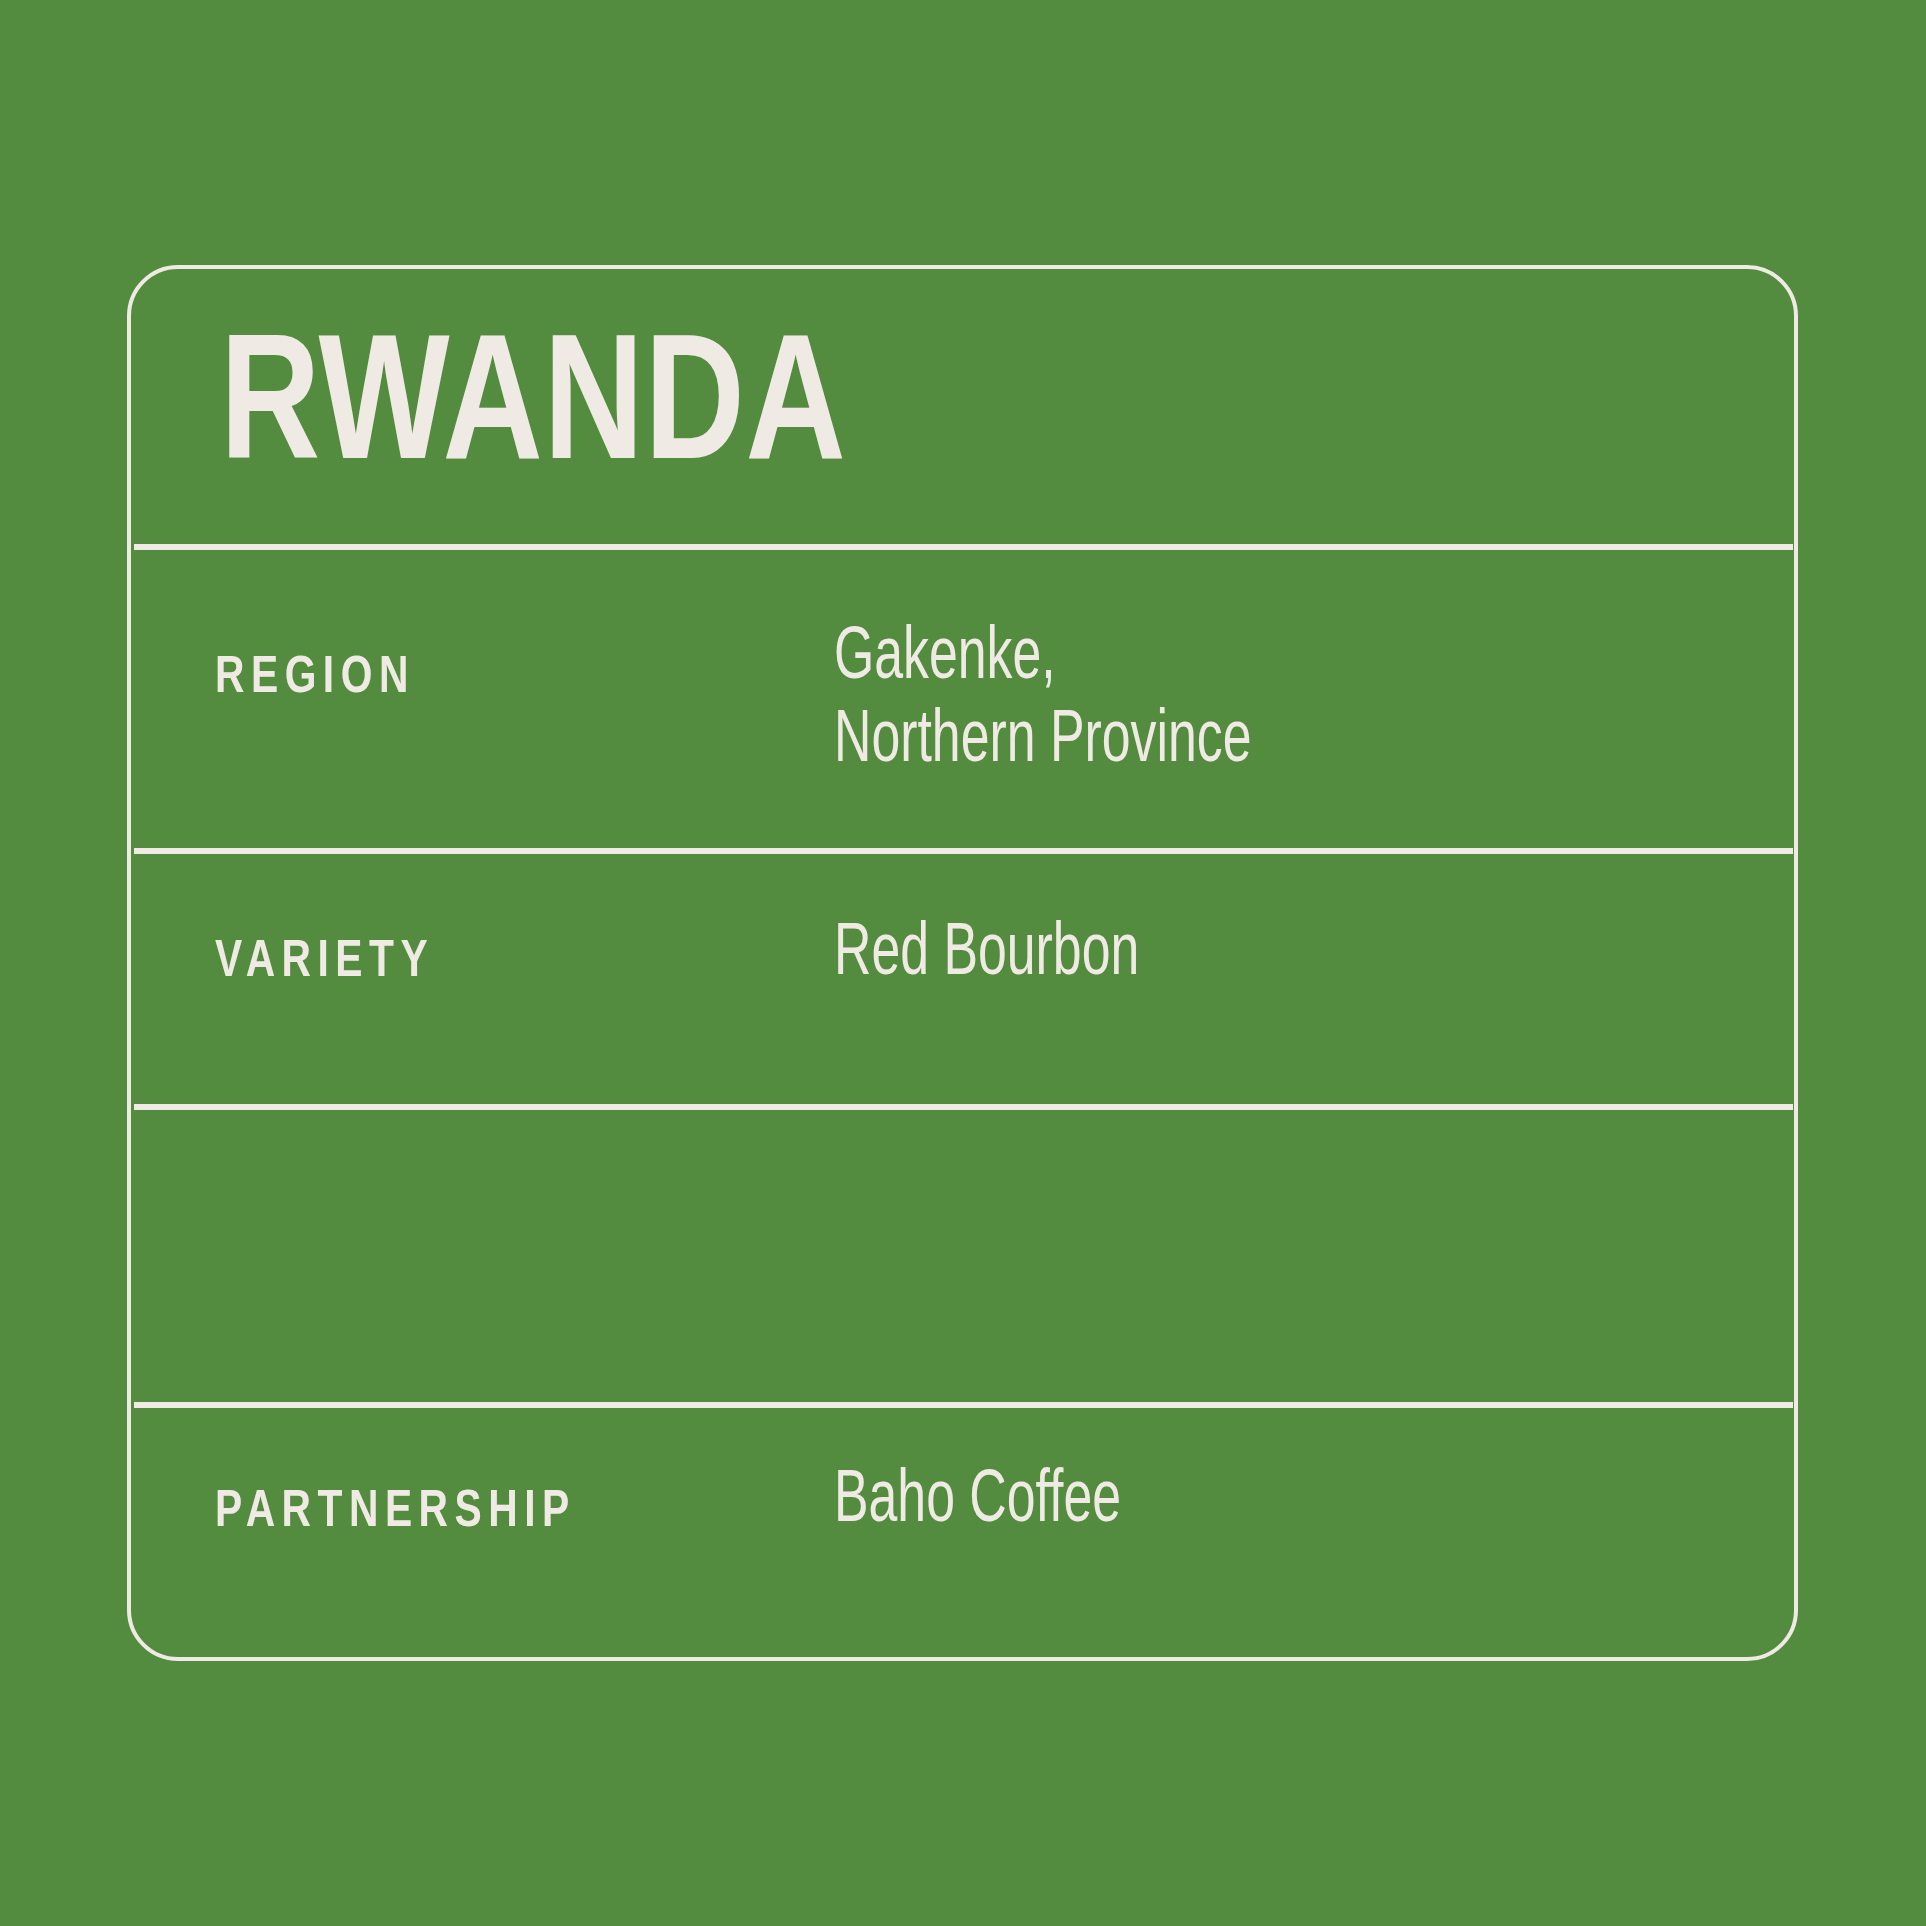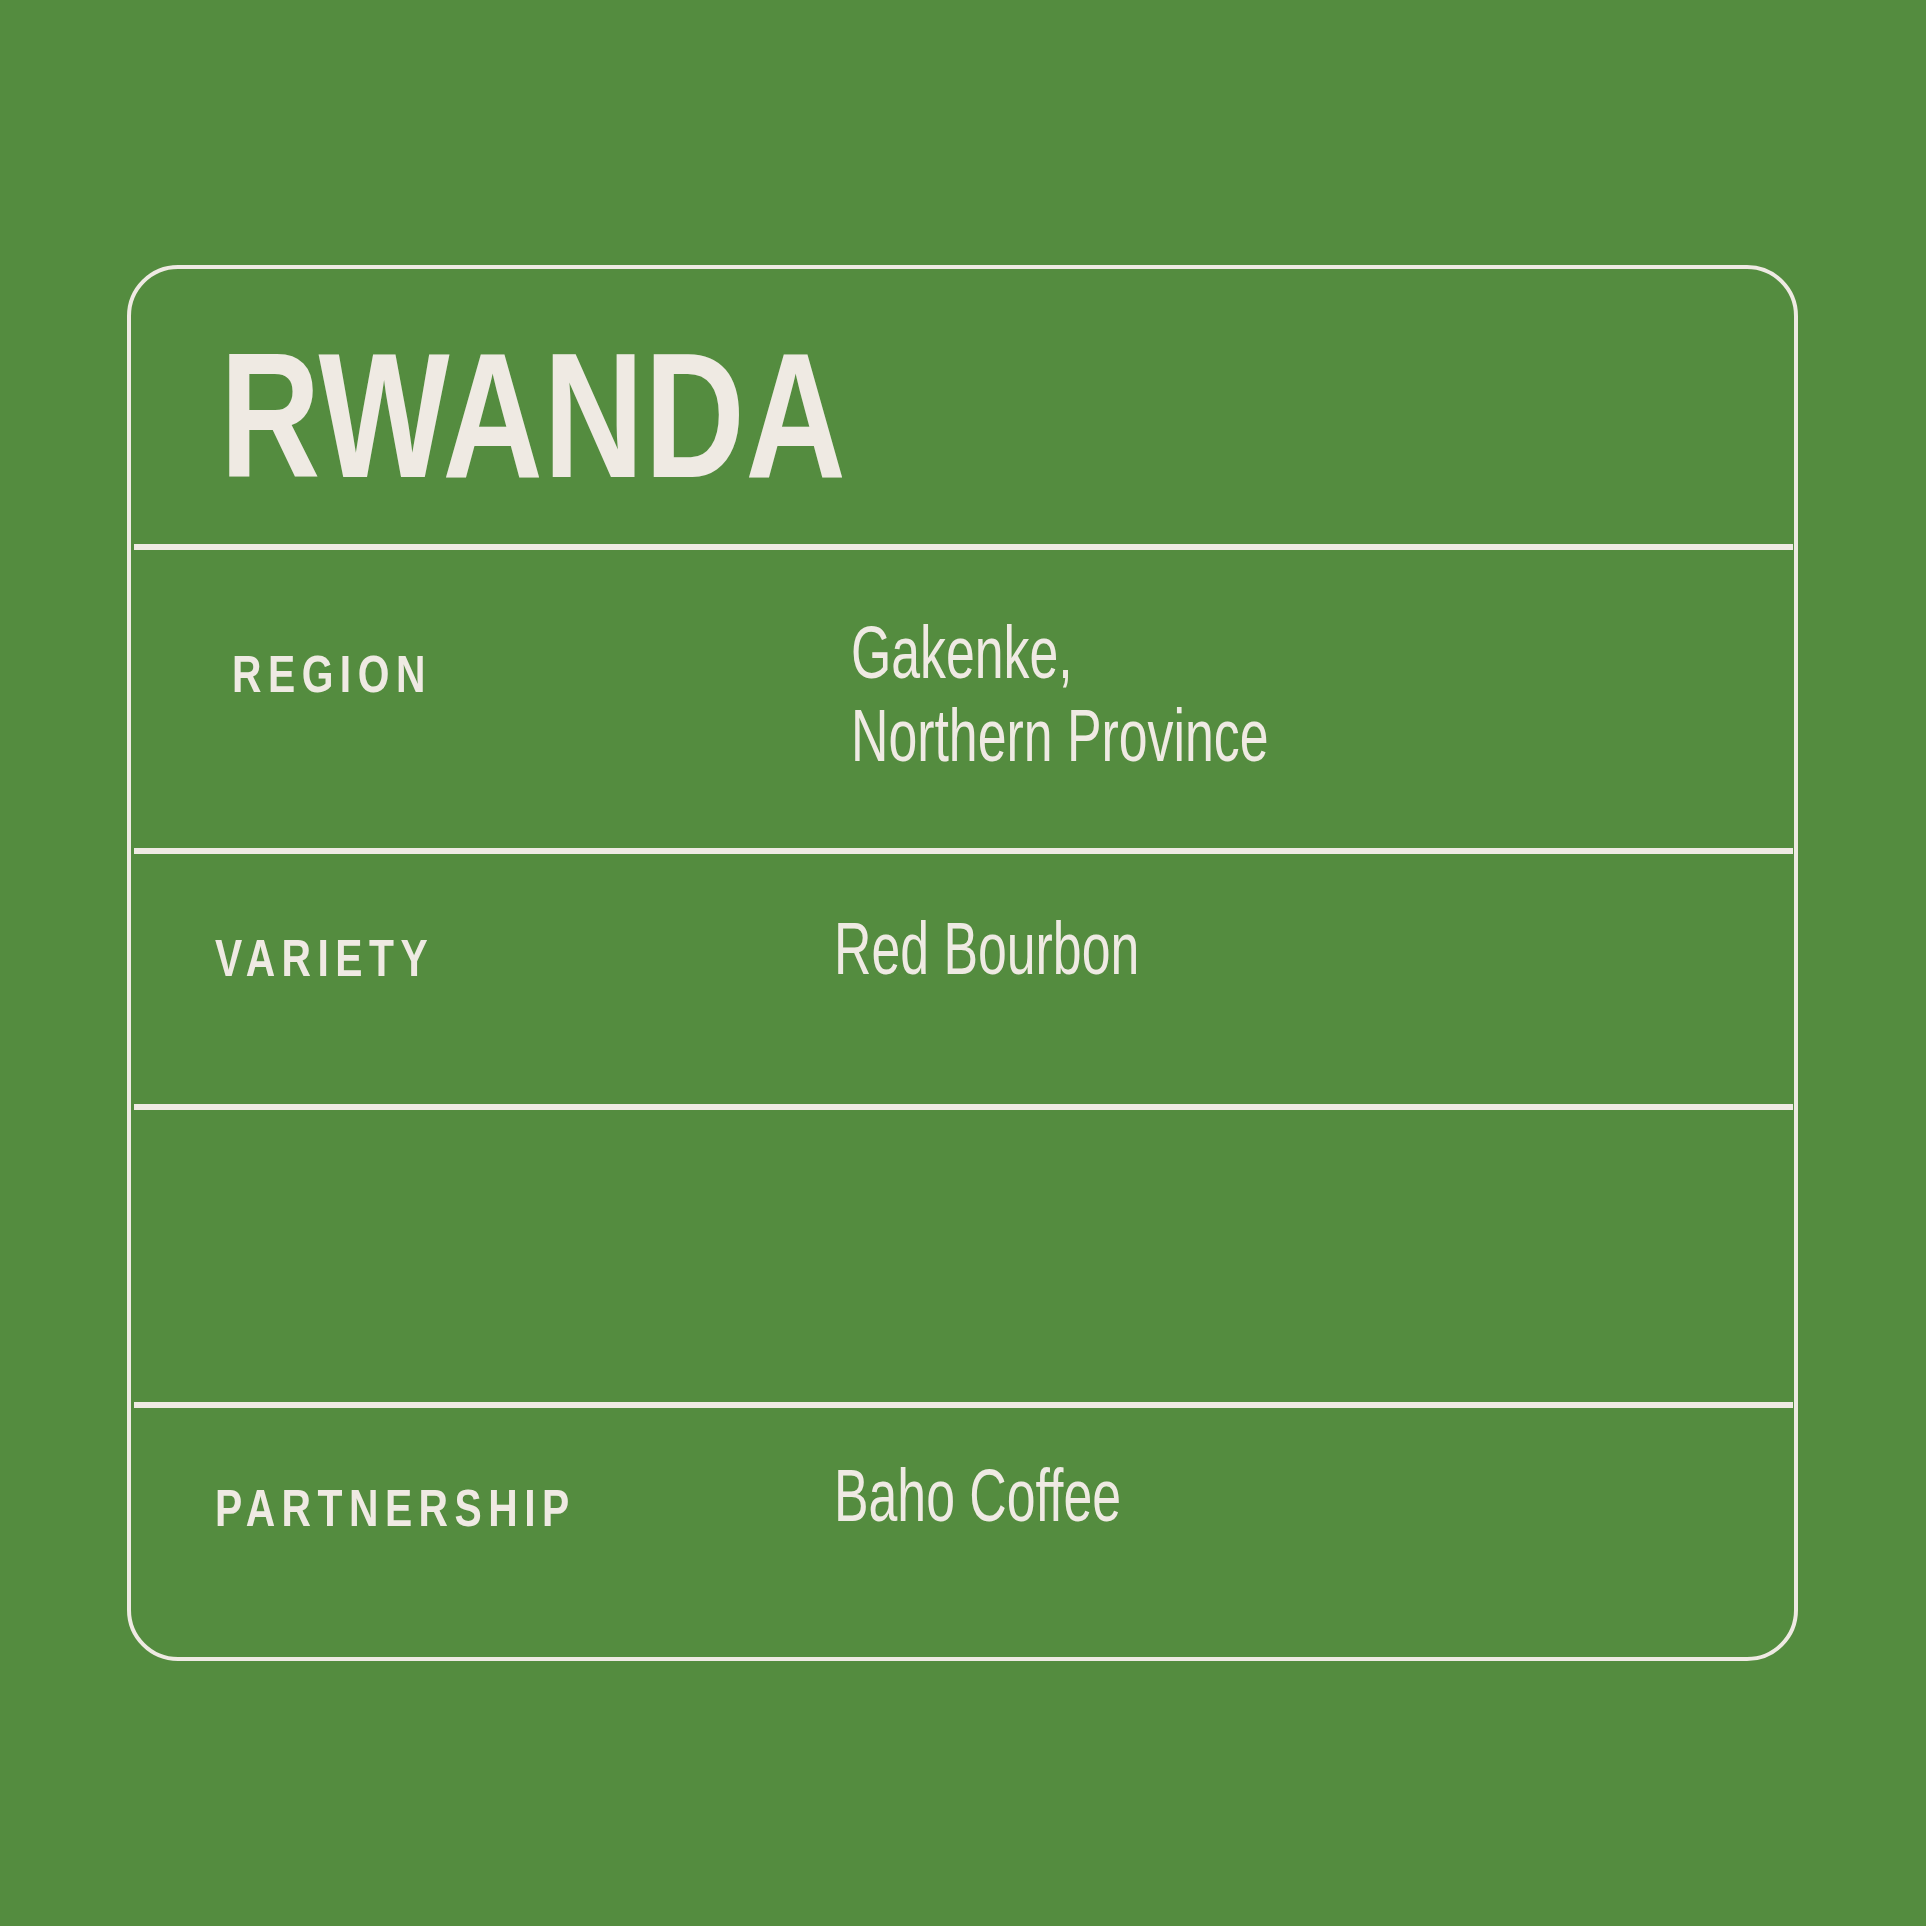--- a/index.html
+++ b/index.html
@@ -26,21 +26,20 @@
     border-radius: 51px;
   }
 
   
   .title-block {
     position: absolute;
     left: 0;
     top: 0;
     width: 100%;
     height: 249px;
-    margin-top: 19px;
   }
   .origin-title {
     position: absolute;
     left: 89px;
     top: 64px;
     font-size: 178px;
     line-height: 0.72;
     font-weight: 700;
     color: #EFEAE3;
     letter-spacing: 0.9px;
@@ -63,21 +62,21 @@
   .rule-4 { top: 1133px; }
 
   
   .spec-row {
     position: absolute;
     left: 0;
     width: 100%;
     display: flex;
     align-items: flex-start;
   }
-  .row-region      { top: 275px;  height: 266px; margin-left: 17px; }
+  .row-region      { top: 275px;  height: 266px; }
   .row-variety     { top: 579px; height: 256px; }
   .row-process     { top: 835px; height: 297px; }
   .row-partnership { top: 1133px; height: 264px; }
 
   .spec-label {
     position: absolute;
     left: 84px;
     font-size: 51px;
     font-weight: 700;
     color: #EFEAE3;

